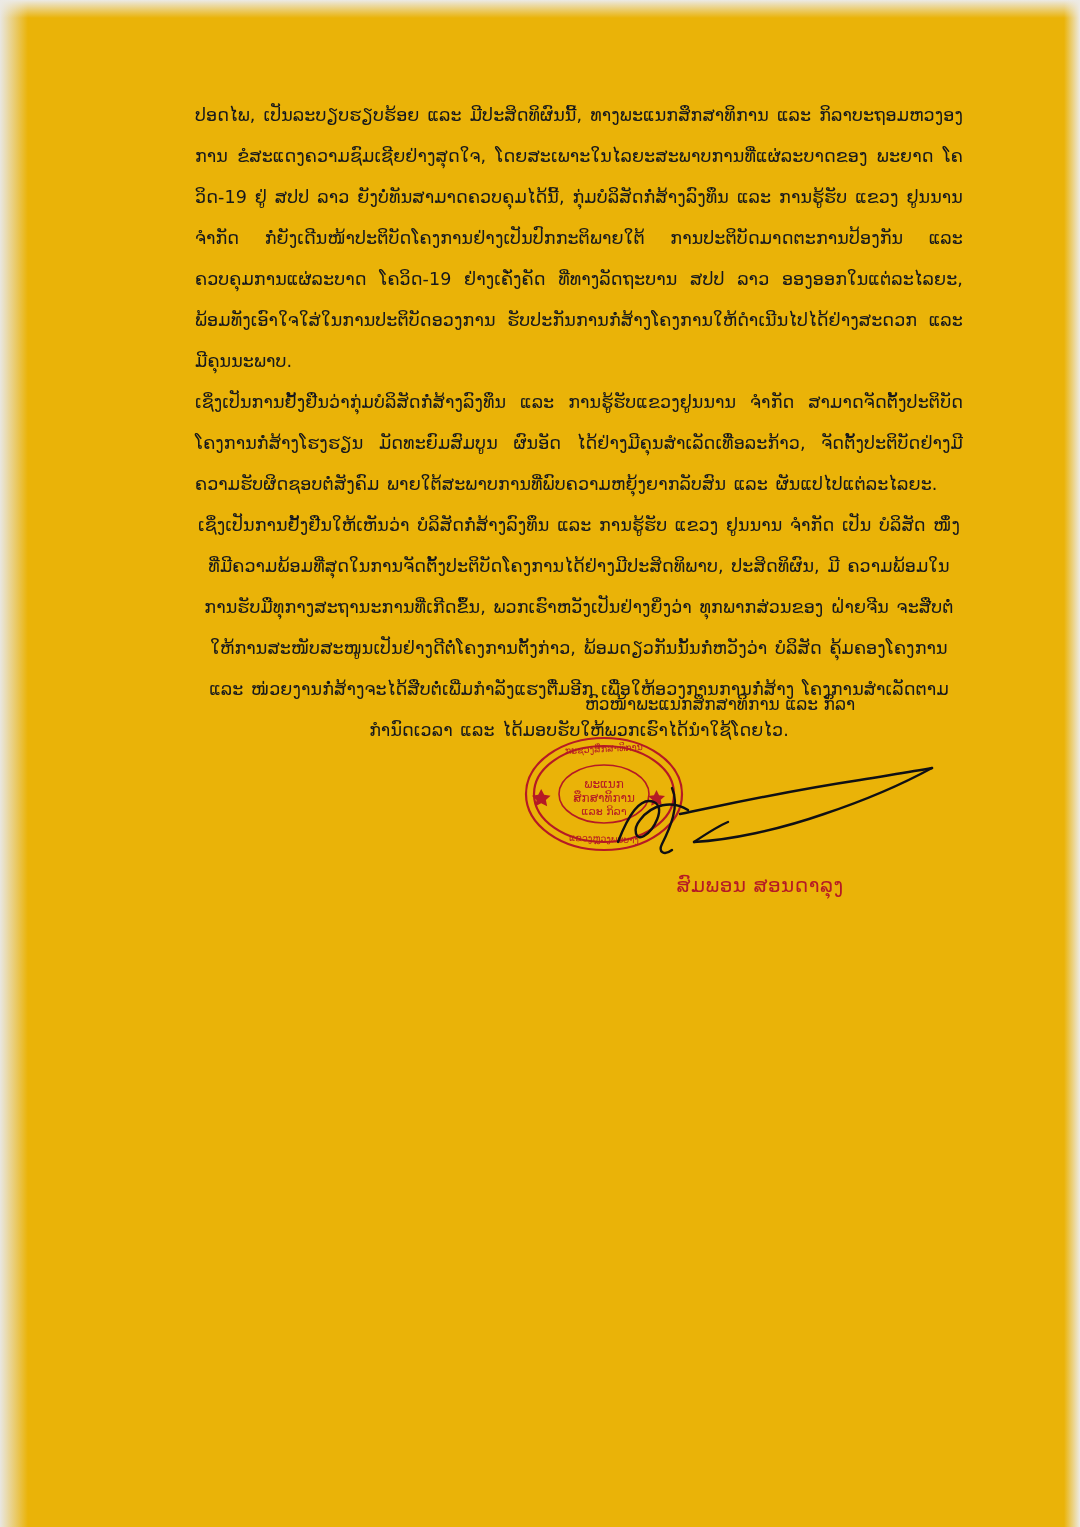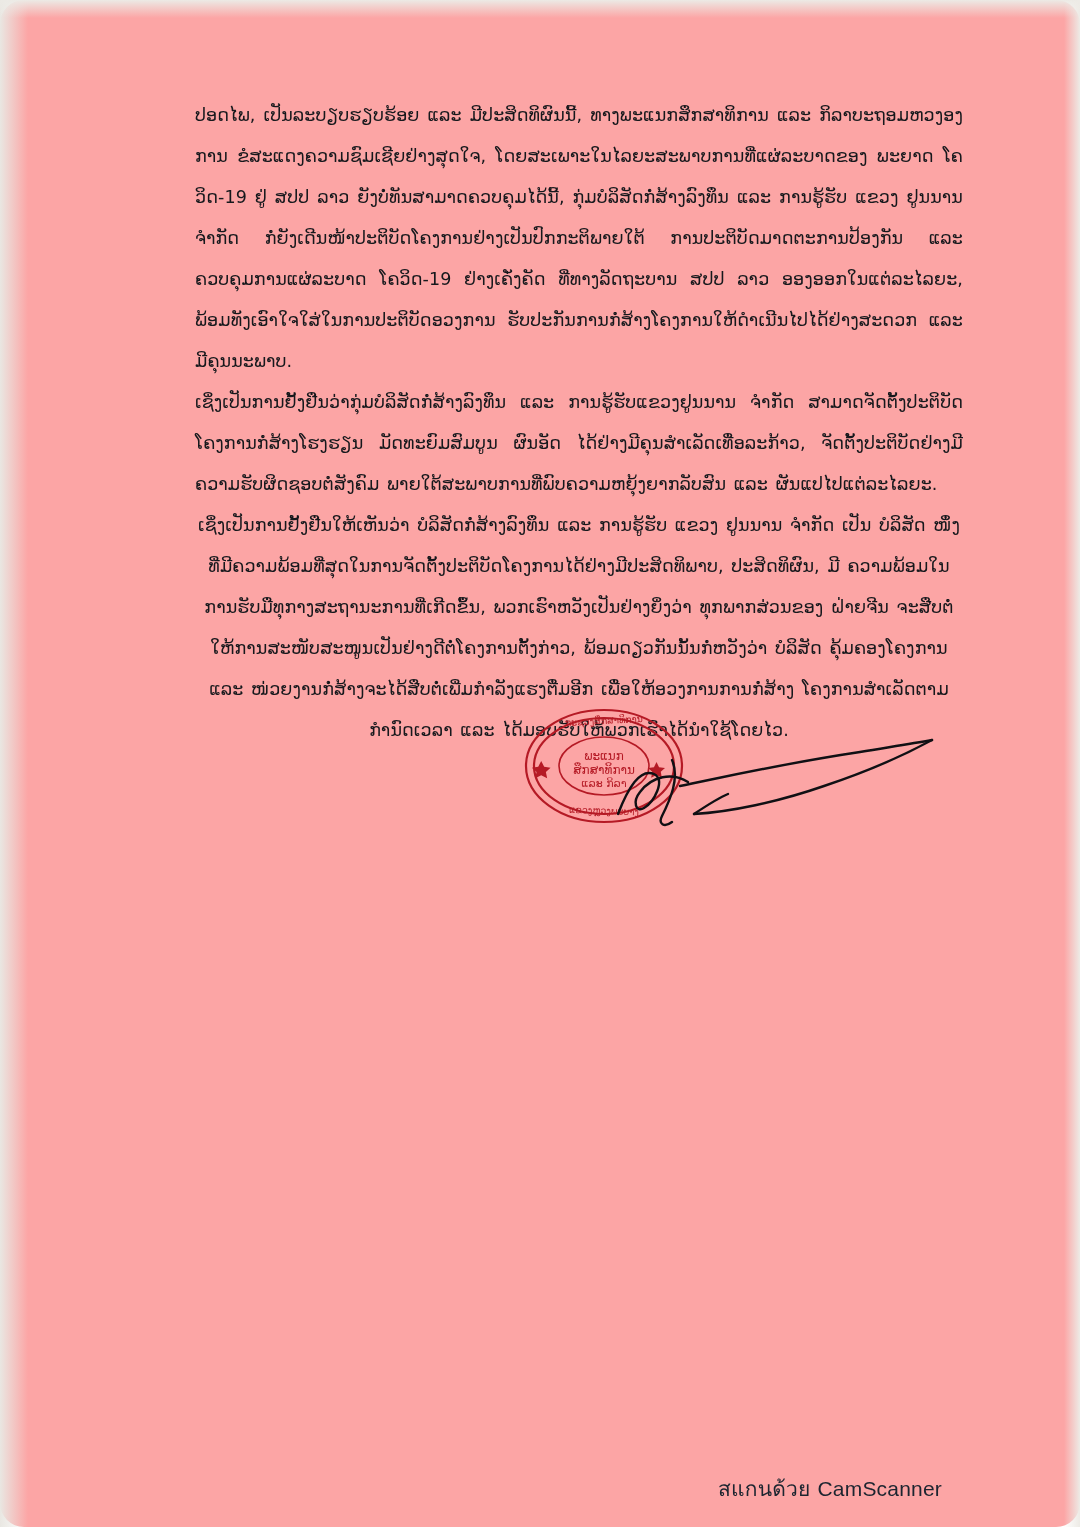--- a/index.html
+++ b/index.html
@@ -10,22 +10,21 @@
   body {
     width: 1080px;
     height: 1527px;
     position: relative;
     font-family: "DejaVu Sans", sans-serif;
     overflow: hidden;
   }
   .page {
     position: absolute;
     inset: 0;
-    background: #fca5a5;
-    border-radius: 24px;
+    background: #eab308;
   }
   
   .scan-edge-left {
     position: absolute;
     left: 0; top: 0; bottom: 0;
     width: 28px;
     background: linear-gradient(to right, #e9e7e2, rgba(255,255,255,0));
   }
   .scan-edge-top {
     position: absolute;
@@ -123,20 +122,21 @@
   <div class="scan-edge-top"></div>
   <div class="scan-edge-right"></div>
 
   <div class="body-text">
     <p>ປອດໄພ, ເປັນລະບຽບຮຽບຮ້ອຍ ແລະ ມີປະສິດທິຜົນນີ້, ທາງພະແນກສຶກສາທິການ ແລະ ກິລາບະຖອມຫວງອງການ ຂໍສະແດງຄວາມຊົມເຊີຍຢ່າງສຸດໃຈ, ໂດຍສະເພາະໃນໄລຍະສະພາບການທີ່ແຜ່ລະບາດຂອງ ພະຍາດ ໂຄວິດ-19 ຢູ່ ສປປ ລາວ ຍັງບໍ່ທັນສາມາດຄວບຄຸມໄດ້ນີ້, ກຸ່ມບໍລິສັດກໍ່ສ້າງລົງທຶນ ແລະ ການຮູ້ຮັບ ແຂວງ ຢູນນານ ຈຳກັດ ກໍ່ຍັງເດີນໜ້າປະຕິບັດໂຄງການຢ່າງເປັນປົກກະຕິພາຍໃຕ້ ການປະຕິບັດມາດຕະການປ້ອງກັນ ແລະ ຄວບຄຸມການແຜ່ລະບາດ ໂຄວິດ-19 ຢ່າງເຄັ່ງຄັດ ທີ່ທາງລັດຖະບານ ສປປ ລາວ ອອງອອກໃນແຕ່ລະໄລຍະ, ພ້ອມທັງເອົາໃຈໃສ່ໃນການປະຕິບັດອວງການ ຮັບປະກັນການກໍ່ສ້າງໂຄງການໃຫ້ດຳເນີນໄປໄດ້ຢ່າງສະດວກ ແລະ ມີຄຸນນະພາບ.</p>
     <p>ເຊິ່ງເປັນການຢັ້ງຢືນວ່າກຸ່ມບໍລິສັດກໍ່ສ້າງລົງທຶນ ແລະ ການຮູ້ຮັບແຂວງຢູນນານ ຈຳກັດ ສາມາດຈັດຕັ້ງປະຕິບັດໂຄງການກໍ່ສ້າງໂຮງຮຽນ ມັດທະຍົມສົມບູນ ຜົນອັດ ໄດ້ຢ່າງມີຄຸນສຳເລັດເທື່ອລະກ້າວ, ຈັດຕັ້ງປະຕິບັດຢ່າງມີຄວາມຮັບຜິດຊອບຕໍ່ສັງຄົມ ພາຍໃຕ້ສະພາບການທີ່ພົບຄວາມຫຍຸ້ງຍາກລັບສົນ ແລະ ຜັນແປໄປແຕ່ລະໄລຍະ.</p>
     <p>ເຊິ່ງເປັນການຢັ້ງຢືນໃຫ້ເຫັນວ່າ ບໍລິສັດກໍ່ສ້າງລົງທຶນ ແລະ ການຮູ້ຮັບ ແຂວງ ຢູນນານ ຈຳກັດ ເປັນ ບໍລິສັດ ໜຶ່ງທີ່ມີຄວາມພ້ອມທີ່ສຸດໃນການຈັດຕັ້ງປະຕິບັດໂຄງການໄດ້ຢ່າງມີປະສິດທິພາບ, ປະສິດທິຜົນ, ມີ ຄວາມພ້ອມໃນການຮັບມືທຸກາງສະຖານະການທີ່ເກີດຂຶ້ນ, ພວກເຮົາຫວັງເປັນຢ່າງຍິ່ງວ່າ ທຸກພາກສ່ວນຂອງ ຝ່າຍຈີນ ຈະສືບຕໍ່ໃຫ້ການສະໜັບສະໜູນເປັນຢ່າງດີຕໍ່ໂຄງການຕັ້ງກ່າວ, ພ້ອມດຽວກັນນັ້ນກໍ່ຫວັງວ່າ ບໍລິສັດ ຄຸ້ມຄອງໂຄງການ ແລະ ໜ່ວຍງານກໍ່ສ້າງຈະໄດ້ສືບຕໍ່ເພີ່ມກຳລັງແຮງຕື່ມອີກ ເພື່ອໃຫ້ອວງການການກໍ່ສ້າງ ໂຄງການສຳເລັດຕາມກຳນົດເວລາ ແລະ ໄດ້ມອບຮັບໃຫ້ພວກເຮົາໄດ້ນຳໃຊ້ໂດຍໄວ.</p>
   </div>
 
   <div class="signature-block">
+    <div class="sign-title">ຫົວໜ້າພະແນກສຶກສາທິການ ແລະ ກິລາ</div>
 
     <div class="stamp-area">
       <div class="stamp">
         <svg width="172" height="128" viewBox="0 0 172 128" xmlns="http://www.w3.org/2000/svg">
           <g fill="none" stroke="#b51a25" stroke-width="2.2">
             <ellipse cx="86" cy="62" rx="78" ry="56"></ellipse>
             <ellipse cx="86" cy="62" rx="70" ry="48"></ellipse>
             <ellipse cx="86" cy="62" rx="45" ry="29" stroke-width="1.6"></ellipse>
           </g>
           <g fill="#b51a25">
@@ -160,20 +160,17 @@
           <g fill="none" stroke="#101014" stroke-width="2.4" stroke-linecap="round">
             <path d="M8 84 C 18 58, 30 38, 44 44 C 56 50, 44 72, 34 78 C 26 83, 22 72, 30 62 C 42 46, 62 42, 78 52"></path>
             <path d="M62 30 C 70 48, 60 70, 52 86 C 48 94, 54 98, 62 92"></path>
             <path d="M70 56 C 110 48, 170 34, 250 22 C 280 17, 300 14, 322 10"></path>
             <path d="M322 10 C 300 22, 262 40, 214 56 C 168 72, 120 82, 84 84"></path>
             <path d="M84 84 C 96 76, 108 68, 118 64"></path>
           </g>
         </svg>
       </div>
 
+      <div class="signer-name">ສົມພອນ ສອນດາລຸງ</div>
     </div>
   </div>
 
-  <div class="camscanner">
-    <span>สแกนด้วย</span>
-    <span class="cs-brand">CamScanner</span>
-  </div>
 </div>
 
 </body></html>

